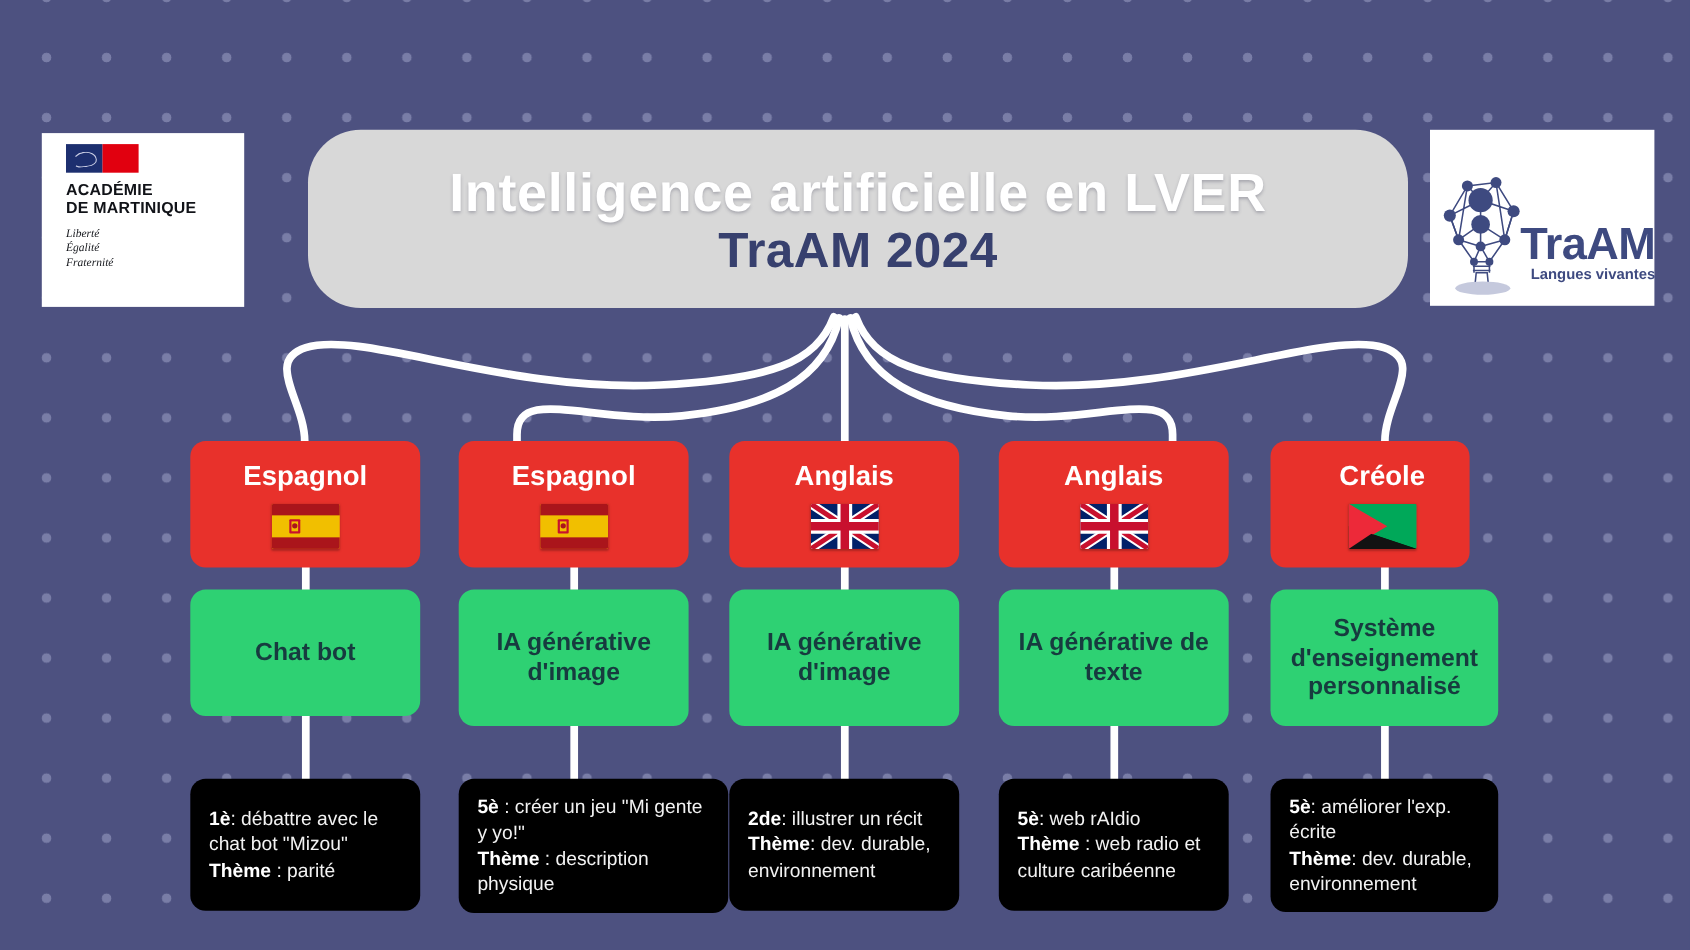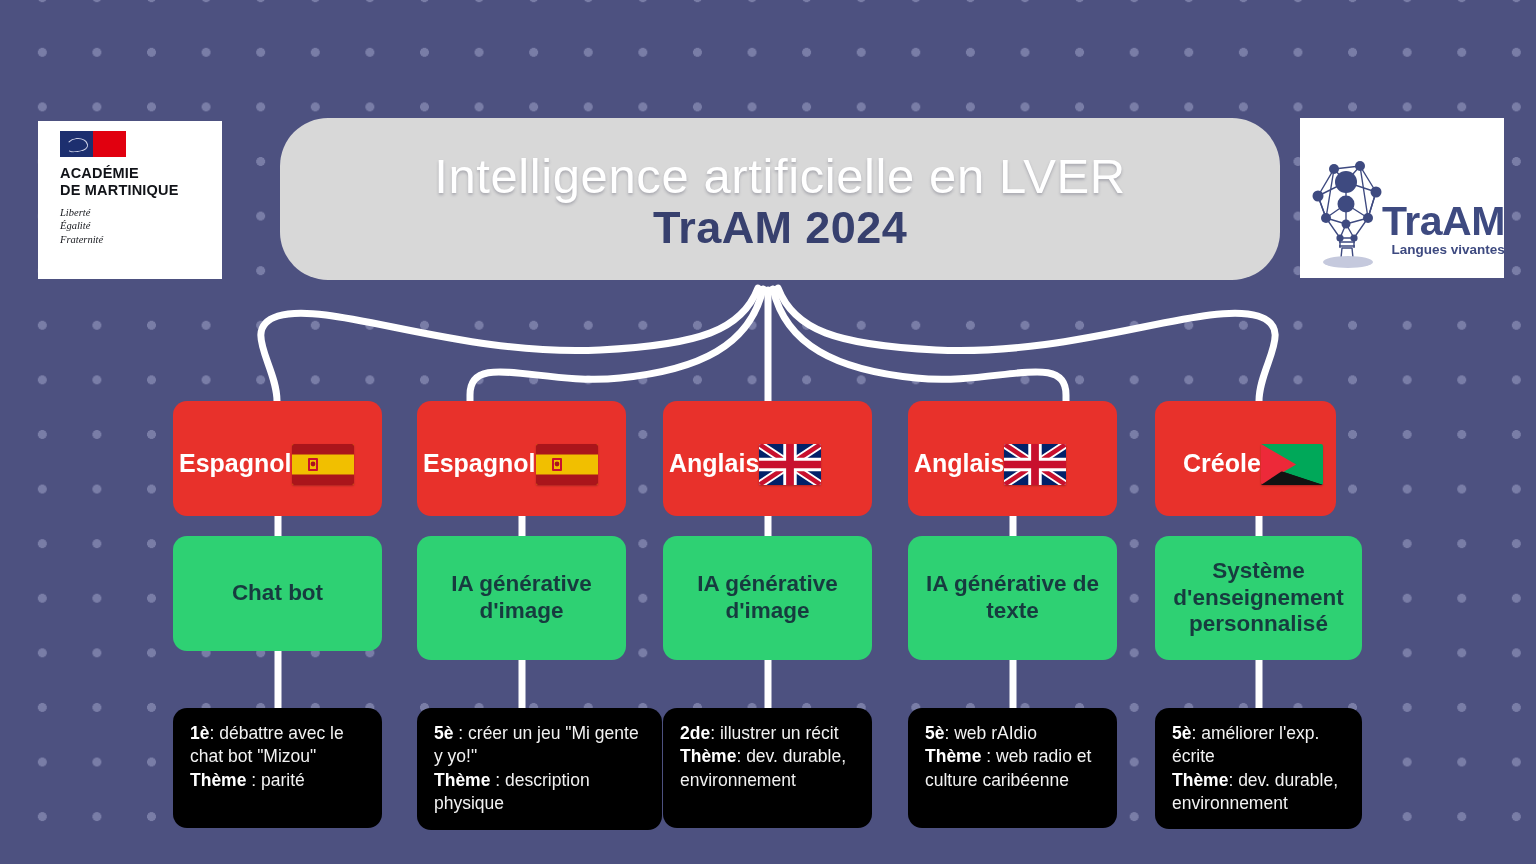--- a/index.html
+++ b/index.html
@@ -130,21 +130,21 @@
     border-radius: 48px;
     z-index: 3;
     display: flex;
     flex-direction: column;
     align-items: center;
     justify-content: center;
     padding-top: 4px;
   }
   #title-line-1 {
     font-size: 49px;
-    font-weight: 400;
+    font-weight: 700;
     color: #ffffff;
     letter-spacing: 0.6px;
     line-height: 1.04;
     text-shadow: 0 2px 3px rgba(70,70,90,0.33);
   }
   #title-line-2 {
     font-size: 45px;
     font-weight: 700;
     color: #37406e;
     letter-spacing: 0.4px;
@@ -160,21 +160,21 @@
     z-index: 2;
   }
   .column {
     position: absolute;
     top: 401px;
   }
 
   .card {
     border-radius: 14px;
     display: flex;
-    flex-direction: row;
+    flex-direction: column;
     align-items: center;
     justify-content: center;
     text-align: center;
     overflow: hidden;
   }
 
   .card-language {
     background: #e8312b;
     height: 115px;
     padding: 10px 6px 8px;

